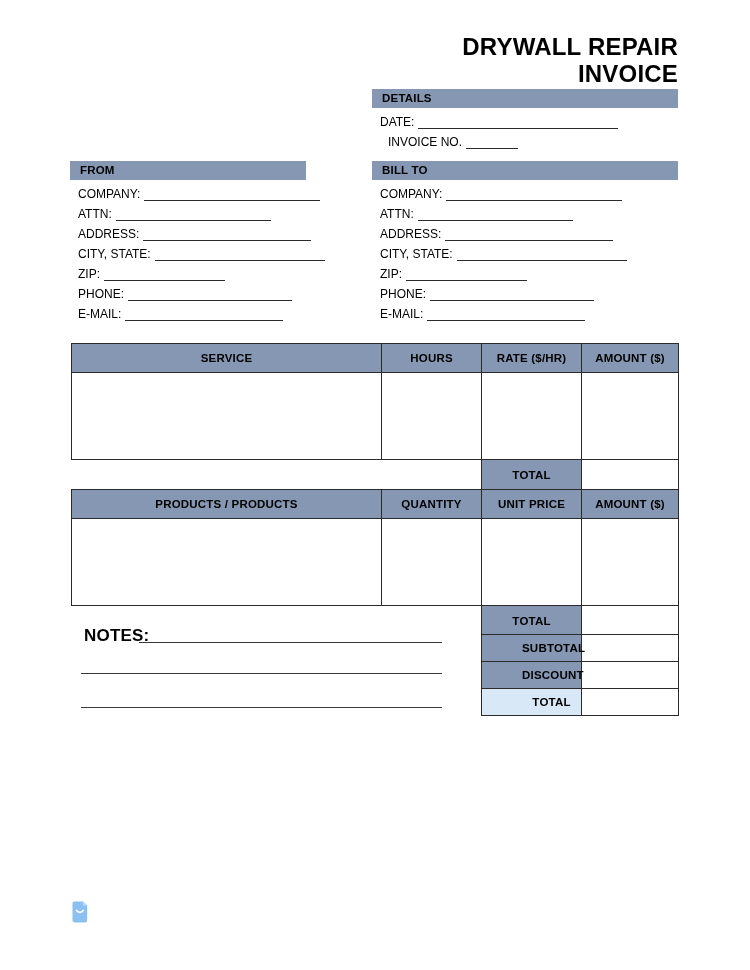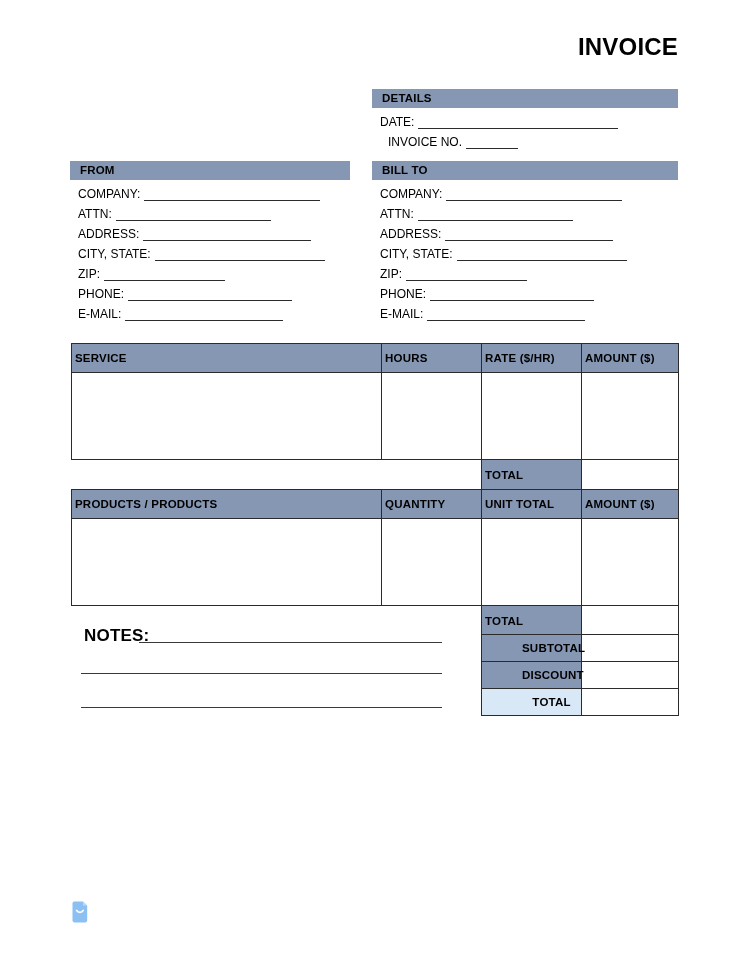--- a/index.html
+++ b/index.html
@@ -42,21 +42,21 @@
     background: #8697b4;
     height: 19px;
     line-height: 19px;
     font-size: 11.5px;
     font-weight: bold;
     padding-left: 10px;
     box-sizing: border-box;
     letter-spacing: 0.2px;
   }
   #bar-details { left: 372px; top: 89px;  width: 306px; }
-  #bar-from    { left: 70px;  top: 161px; width: 280px; }
+  #bar-from    { left: 70px;  top: 161px; width: 236px; }
   #bar-billto  { left: 372px; top: 161px; width: 306px; }
 
   
   .field {
     position: absolute;
     font-size: 12px;
     line-height: 14px;
     white-space: nowrap;
     display: flex;
     align-items: flex-end;
@@ -78,21 +78,21 @@
     position: absolute;
     left: 71px;
     width: 607px;
     border-collapse: collapse;
     table-layout: fixed;
   }
   .tbl td, .tbl th {
     border: 1px solid #2b2b2b;
     font-size: 11.5px;
     font-weight: bold;
-    text-align: left;
+    text-align: center;
     padding: 3px;
     letter-spacing: 0.2px;
   }
   .tbl th {
     background: #8697b4;
     height: 22px;
   }
   .tbl td.body-cell {
     height: 80px;
     background: #ffffff;
@@ -172,20 +172,21 @@
     width: 24px;
     height: 24px;
   }
 </style>
 </head>
 <body>
 
 <div id="page">
 
   <div class="title-block">
+    <div class="title-line">DRYWALL REPAIR</div>
     <div class="title-line">INVOICE</div>
   </div>
 
   <div class="bar" id="bar-details">DETAILS</div>
   <div id="details-fields">
       <div class="field col-details" style="top: 115px;">
         <span class="lbl">DATE:</span>
         <span class="rule" style="width: 200px;"></span>
       </div>
       <div class="field col-details" style="top: 135px; margin-left: 8px;">
@@ -293,21 +294,21 @@
     <colgroup>
       <col style="width:310px">
         <col style="width:100px">
         <col style="width:100px">
         <col style="width:97px">
     </colgroup>
     <thead>
       <tr>
         <th>PRODUCTS / PRODUCTS</th>
         <th>QUANTITY</th>
-        <th>UNIT TOTAL</th>
+        <th>UNIT PRICE</th>
         <th>AMOUNT ($)</th>
       </tr>
     </thead>
     <tbody>
       <tr>
         <td class="body-cell"></td>
         <td class="body-cell"></td>
         <td class="body-cell"></td>
         <td class="body-cell"></td>
       </tr>

